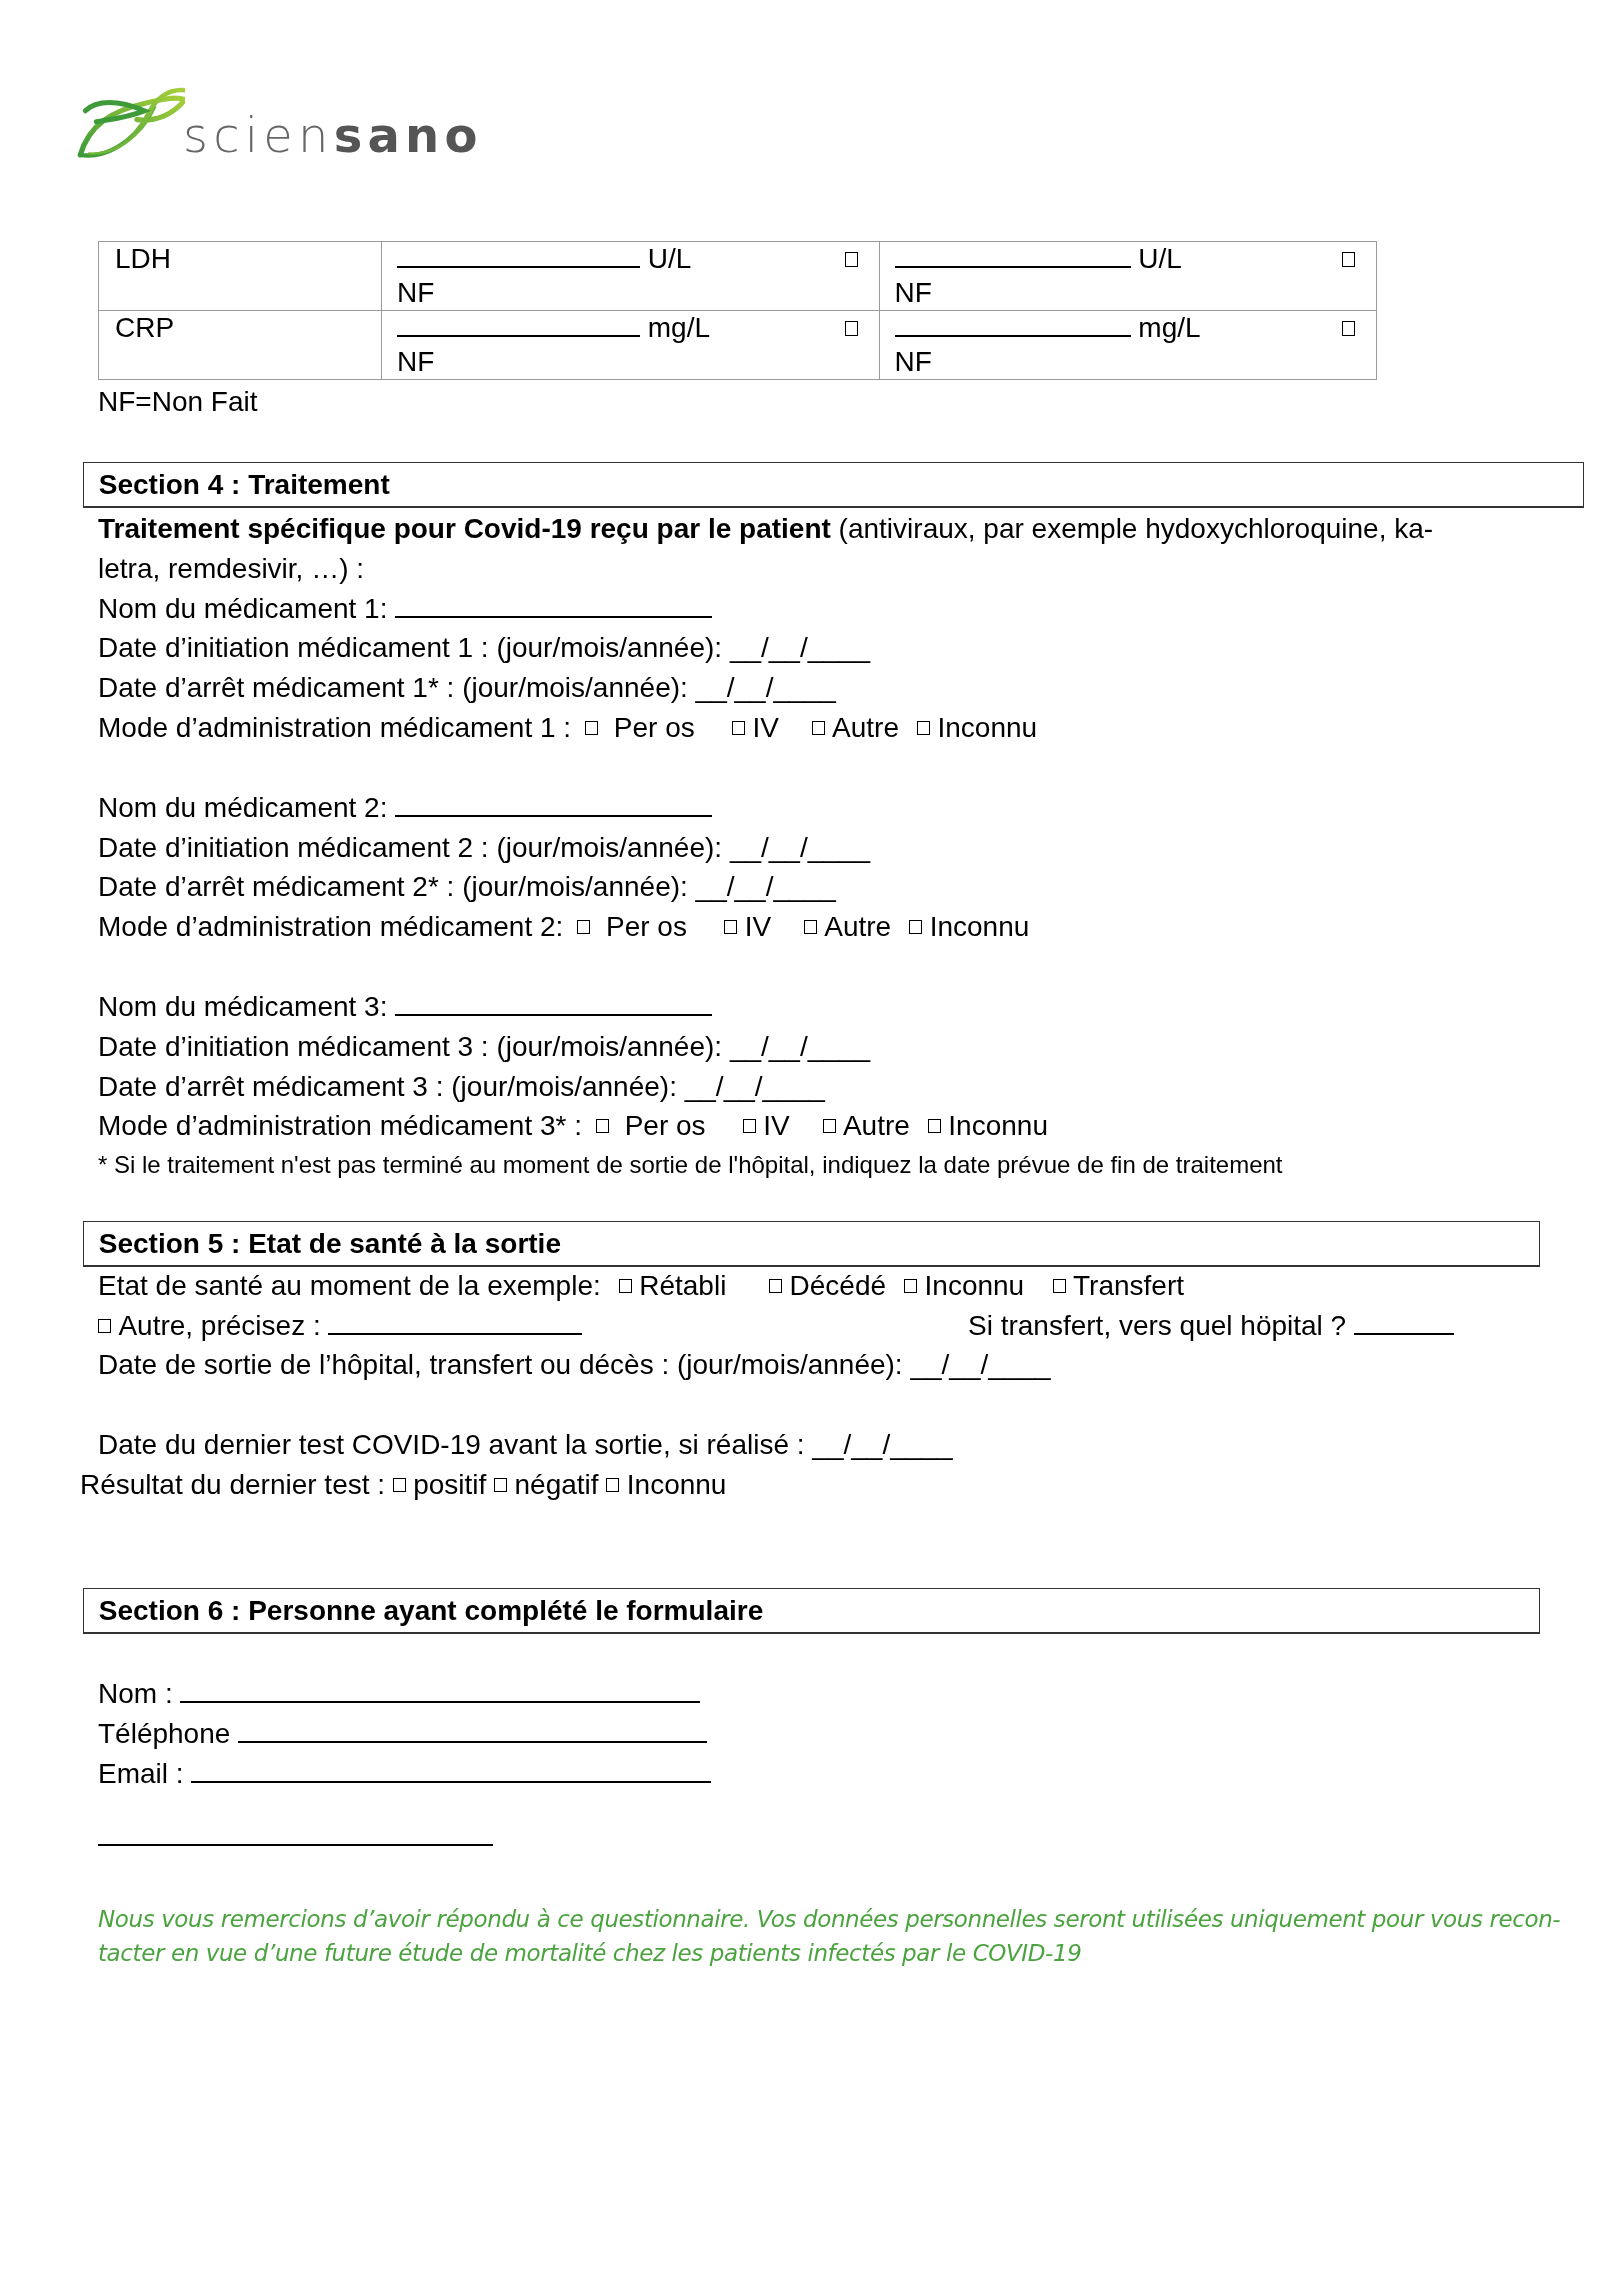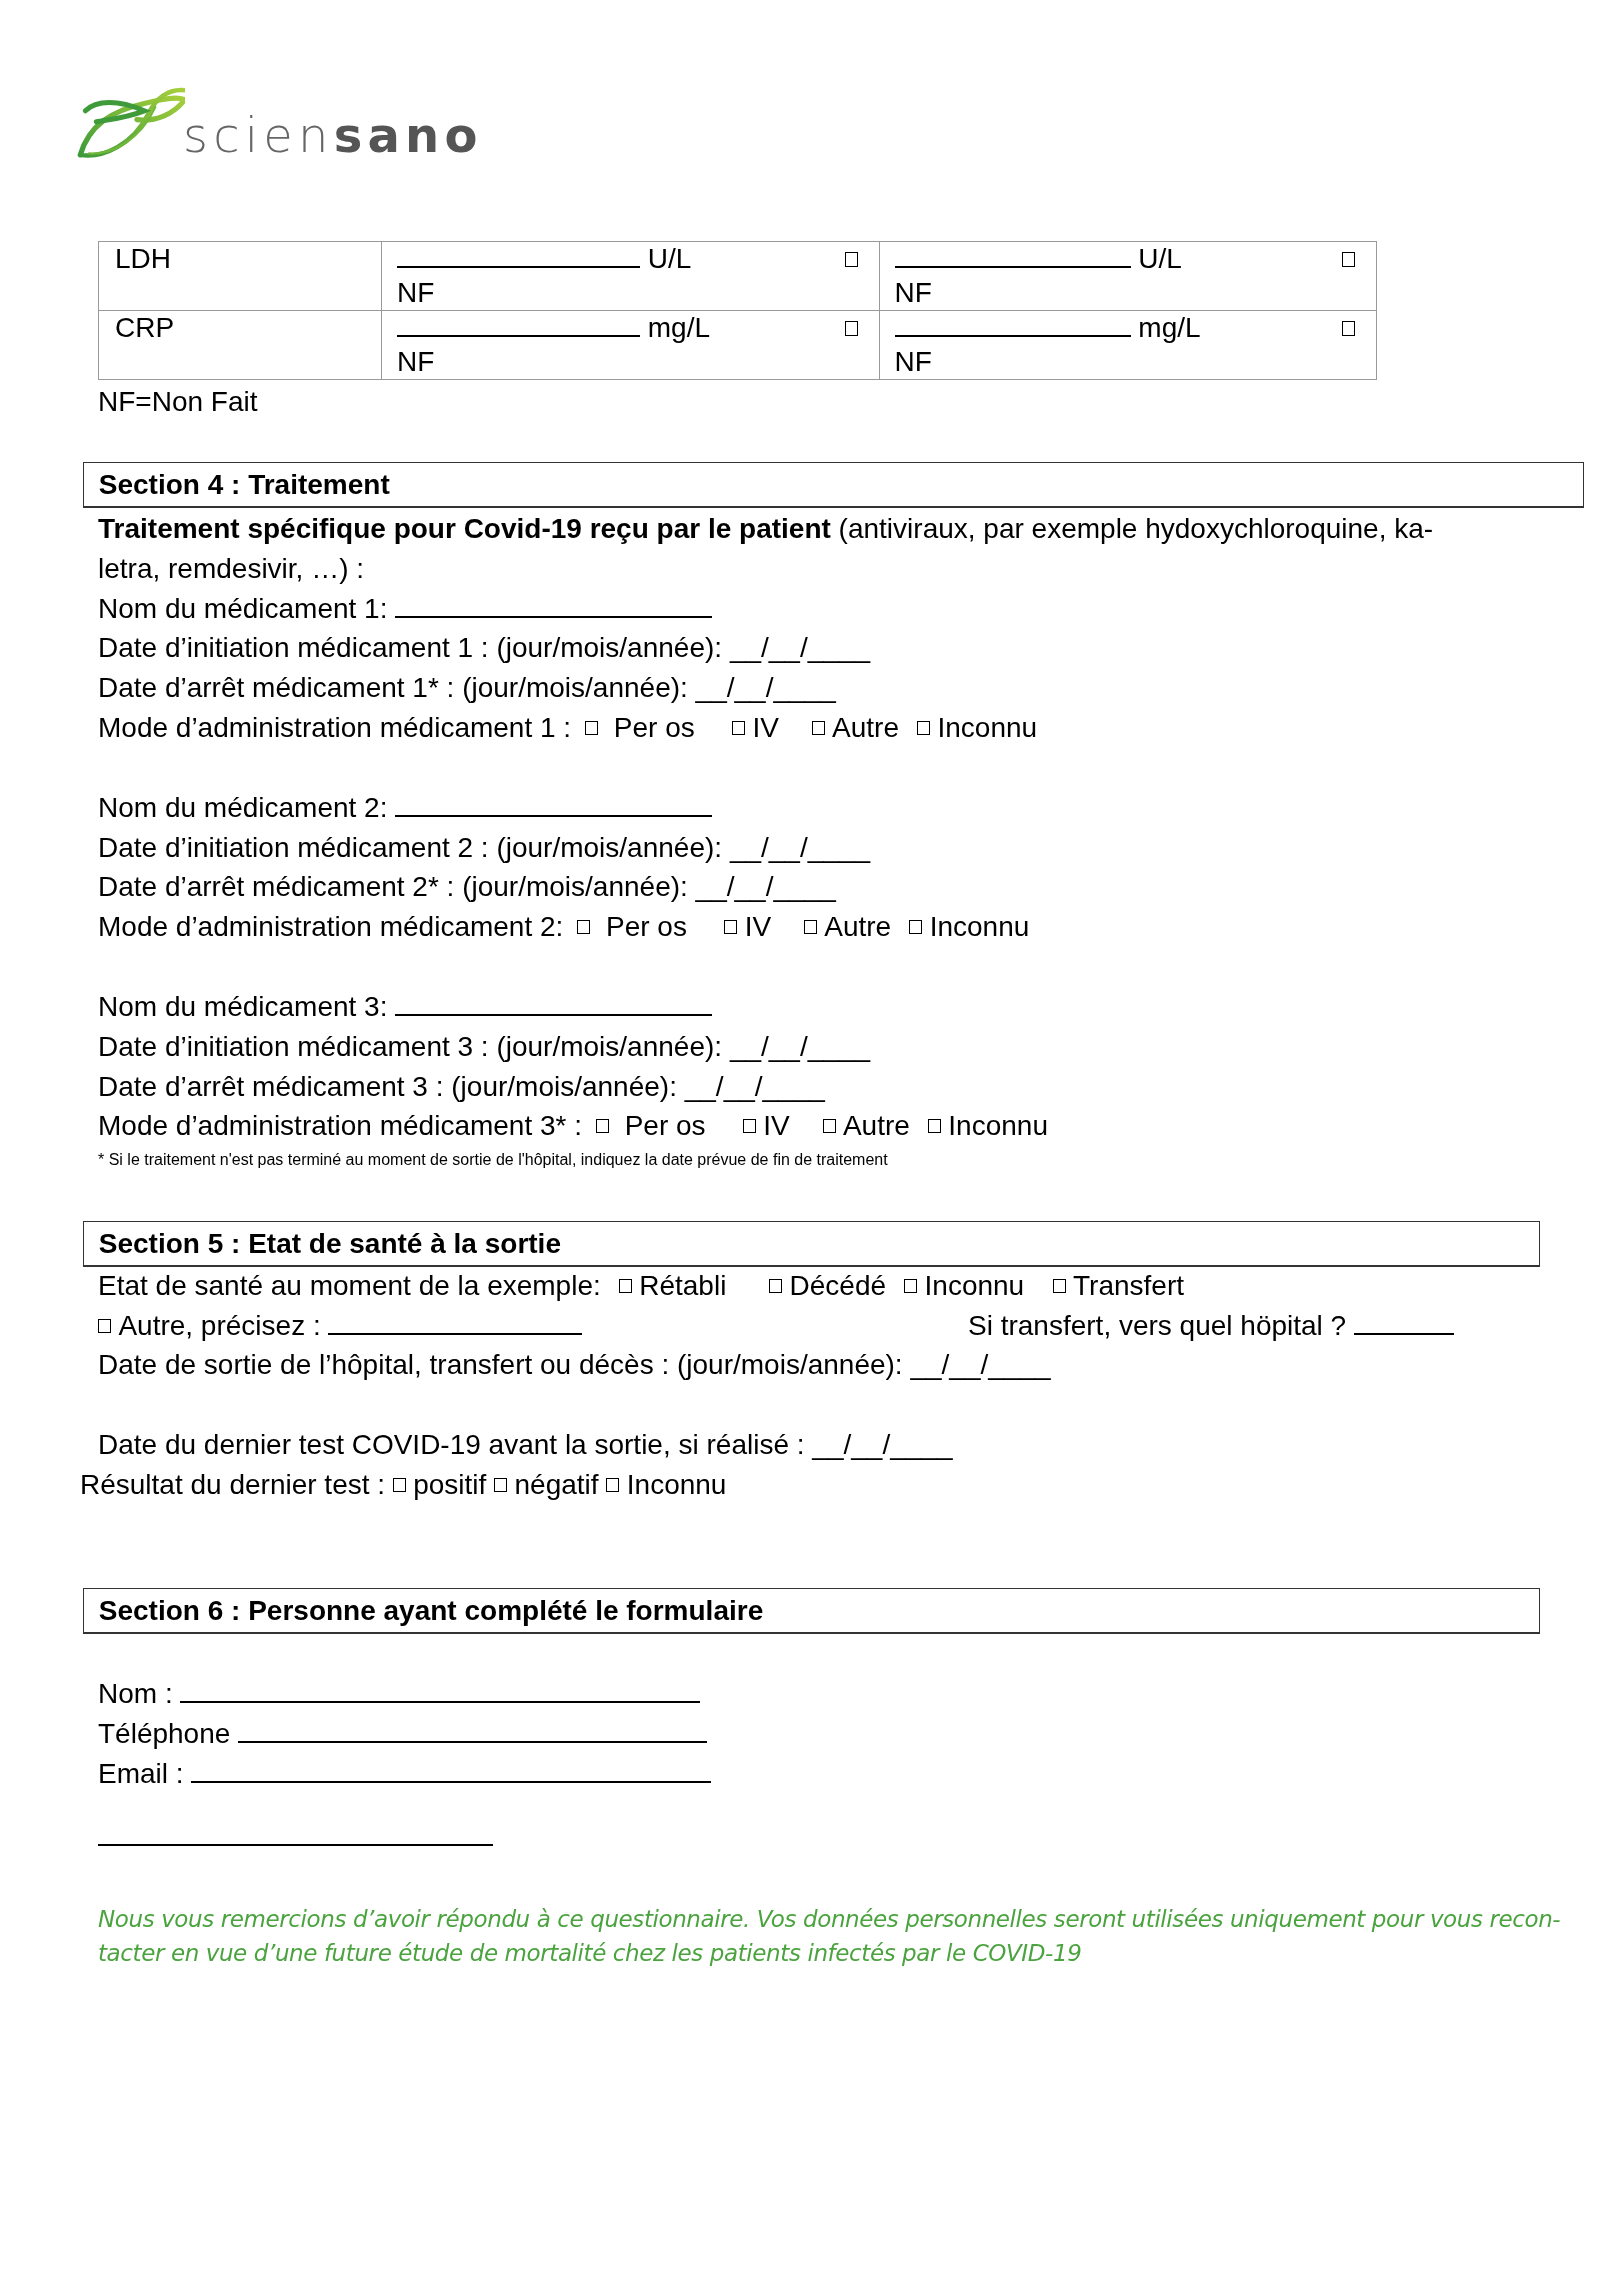--- a/index.html
+++ b/index.html
@@ -34,21 +34,21 @@
   }
   .cell-cb { position: absolute; right: 13.3px; top: 10.3px; }
 
   .txt { font-size: 28px; line-height: 40px; white-space: nowrap; }
   .sec-box {
     position: absolute; left: 83px; width: 1455px; height: 43px;
     border: 1.5px solid #333; border-bottom-width: 2.2px;
   }
   .sec-box span { position: absolute; left: 14.8px; top: 3px; font-size: 28px; font-weight: bold; line-height: 37px; }
   .bold { font-weight: bold; }
-  .note { font-size: 16px; }
+  .note { font-size: 24px; }
   .green {
     color: #4aa33e; font-family: "DejaVu Sans", sans-serif; font-style: italic;
     font-size: 23px; line-height: 34px; white-space: nowrap; letter-spacing: -0.4px;
   }
   .opt { display: inline-block; }
 </style>
 </head>
 <body>
 
 <div class="abs logo">

